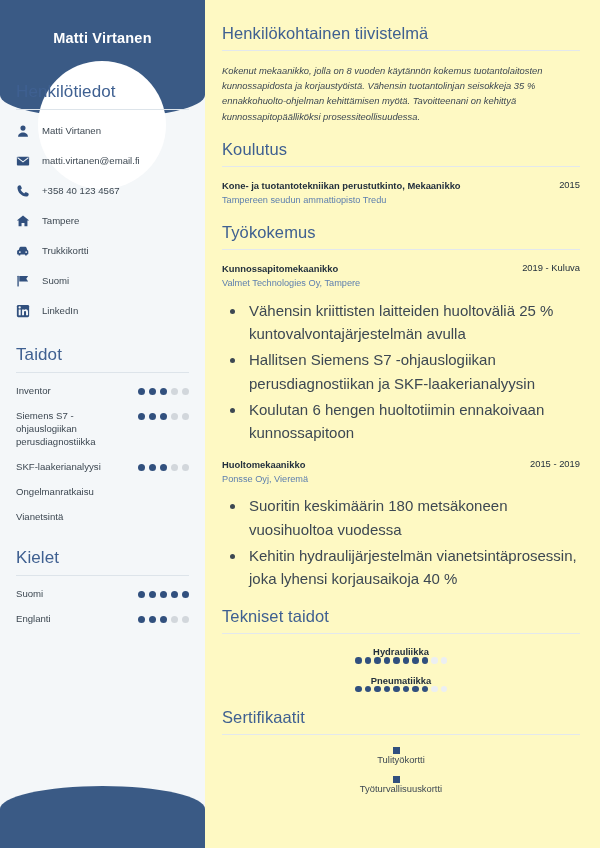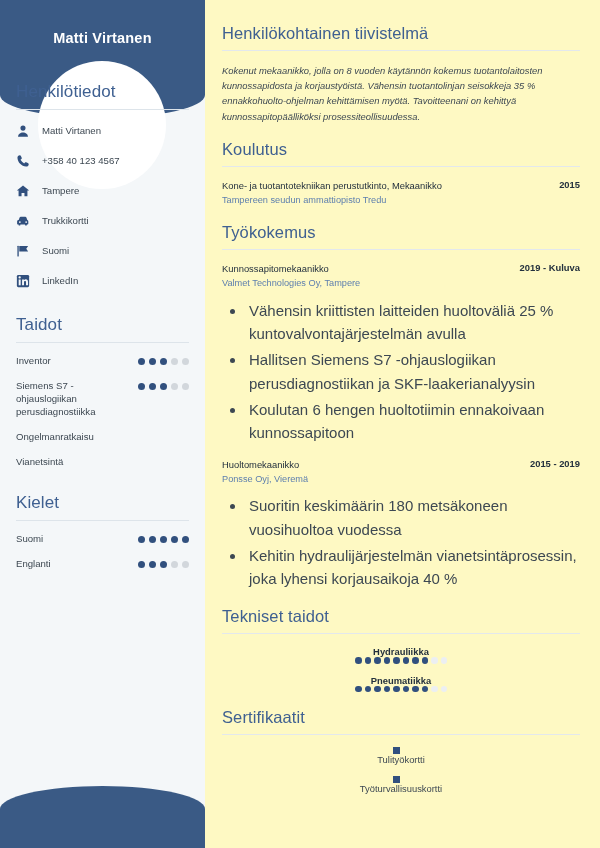--- a/index.html
+++ b/index.html
@@ -162,27 +162,27 @@
   .entry { margin-bottom: 13px; }
   .entry:last-child { margin-bottom: 0; }
   .entry-top {
     display: flex;
     justify-content: space-between;
     align-items: flex-start;
     gap: 10px;
   }
   .entry-title {
     font-size: 9.4px;
-    font-weight: normal;
+    font-weight: bold;
     color: #23303d;
     line-height: 1.45;
   }
   .entry-date {
     font-size: 9.4px;
-    font-weight: bold;
+    font-weight: normal;
     color: #23303d;
     white-space: nowrap;
     padding-top: 0px;
   }
   .entry-org {
     font-size: 9.2px;
     color: #5d7fae;
     line-height: 1.5;
     margin-top: 1px;
   }
@@ -257,20 +257,29 @@
                 <svg width="14" height="14" viewBox="0 0 24 24">
                   <circle cx="12" cy="7" r="4.4" fill="#31507e"></circle>
                   <path d="M3.5 22c0-4.8 3.9-7.6 8.5-7.6s8.5 2.8 8.5 7.6z" fill="#31507e"></path>
                 </svg>
               </span>
               <span class="c-txt">Matti Virtanen</span>
             </div>
             <div class="contact-row">
               <span class="c-ico">
                 <svg width="14" height="14" viewBox="0 0 24 24">
+                  <rect x="1.5" y="4.5" width="21" height="15" rx="1.6" fill="#31507e"></rect>
+                  <path d="M2.6 6.2 12 13.4l9.4-7.2" stroke="#f4f7f9" stroke-width="1.8" fill="none"></path>
+                </svg>
+              </span>
+              <span class="c-txt">matti.virtanen@email.fi</span>
+            </div>
+            <div class="contact-row">
+              <span class="c-ico">
+                <svg width="14" height="14" viewBox="0 0 24 24">
                   <path d="M6.6 2.2c1 0 1.6.6 2 1.5l1.2 2.9c.3.8.1 1.5-.5 2l-1.2 1c-.2.2-.3.5-.1.8a14 14 0 0 0 5.6 5.6c.3.2.6.1.8-.1l1-1.2c.5-.6 1.2-.8 2-.5l2.9 1.2c.9.4 1.5 1 1.5 2 0 2.4-2.2 4.4-4.6 4.1C9.2 20.6 3.4 14.8 2.5 6.8 2.2 4.4 4.2 2.2 6.6 2.2z" fill="#31507e"></path>
                 </svg>
               </span>
               <span class="c-txt">+358 40 123 4567</span>
             </div>
             <div class="contact-row">
               <span class="c-ico">
                 <svg width="14" height="14" viewBox="0 0 24 24">
                   <path d="M12 2.4 1.4 11.2h3V21h5.1v-5.6h5V21h5.1v-9.8h3z" fill="#31507e"></path>
                 </svg>
@@ -319,20 +328,30 @@
               <div class="dots">
                 <span class="dot on"></span>
                 <span class="dot on"></span>
                 <span class="dot on"></span>
                 <span class="dot"></span>
                 <span class="dot"></span>
               </div>
             </div>
             <div class="skill-row">
               <span class="skill-name">Siemens S7 -ohjauslogiikan perusdiagnostiikka</span>
+              <div class="dots">
+                <span class="dot on"></span>
+                <span class="dot on"></span>
+                <span class="dot on"></span>
+                <span class="dot"></span>
+                <span class="dot"></span>
+              </div>
+            </div>
+            <div class="skill-row">
+              <span class="skill-name">SKF-laakerianalyysi</span>
               <div class="dots">
                 <span class="dot on"></span>
                 <span class="dot on"></span>
                 <span class="dot on"></span>
                 <span class="dot"></span>
                 <span class="dot"></span>
               </div>
             </div>
             <div class="skill-row">
               <span class="skill-name">Ongelmanratkaisu</span>

